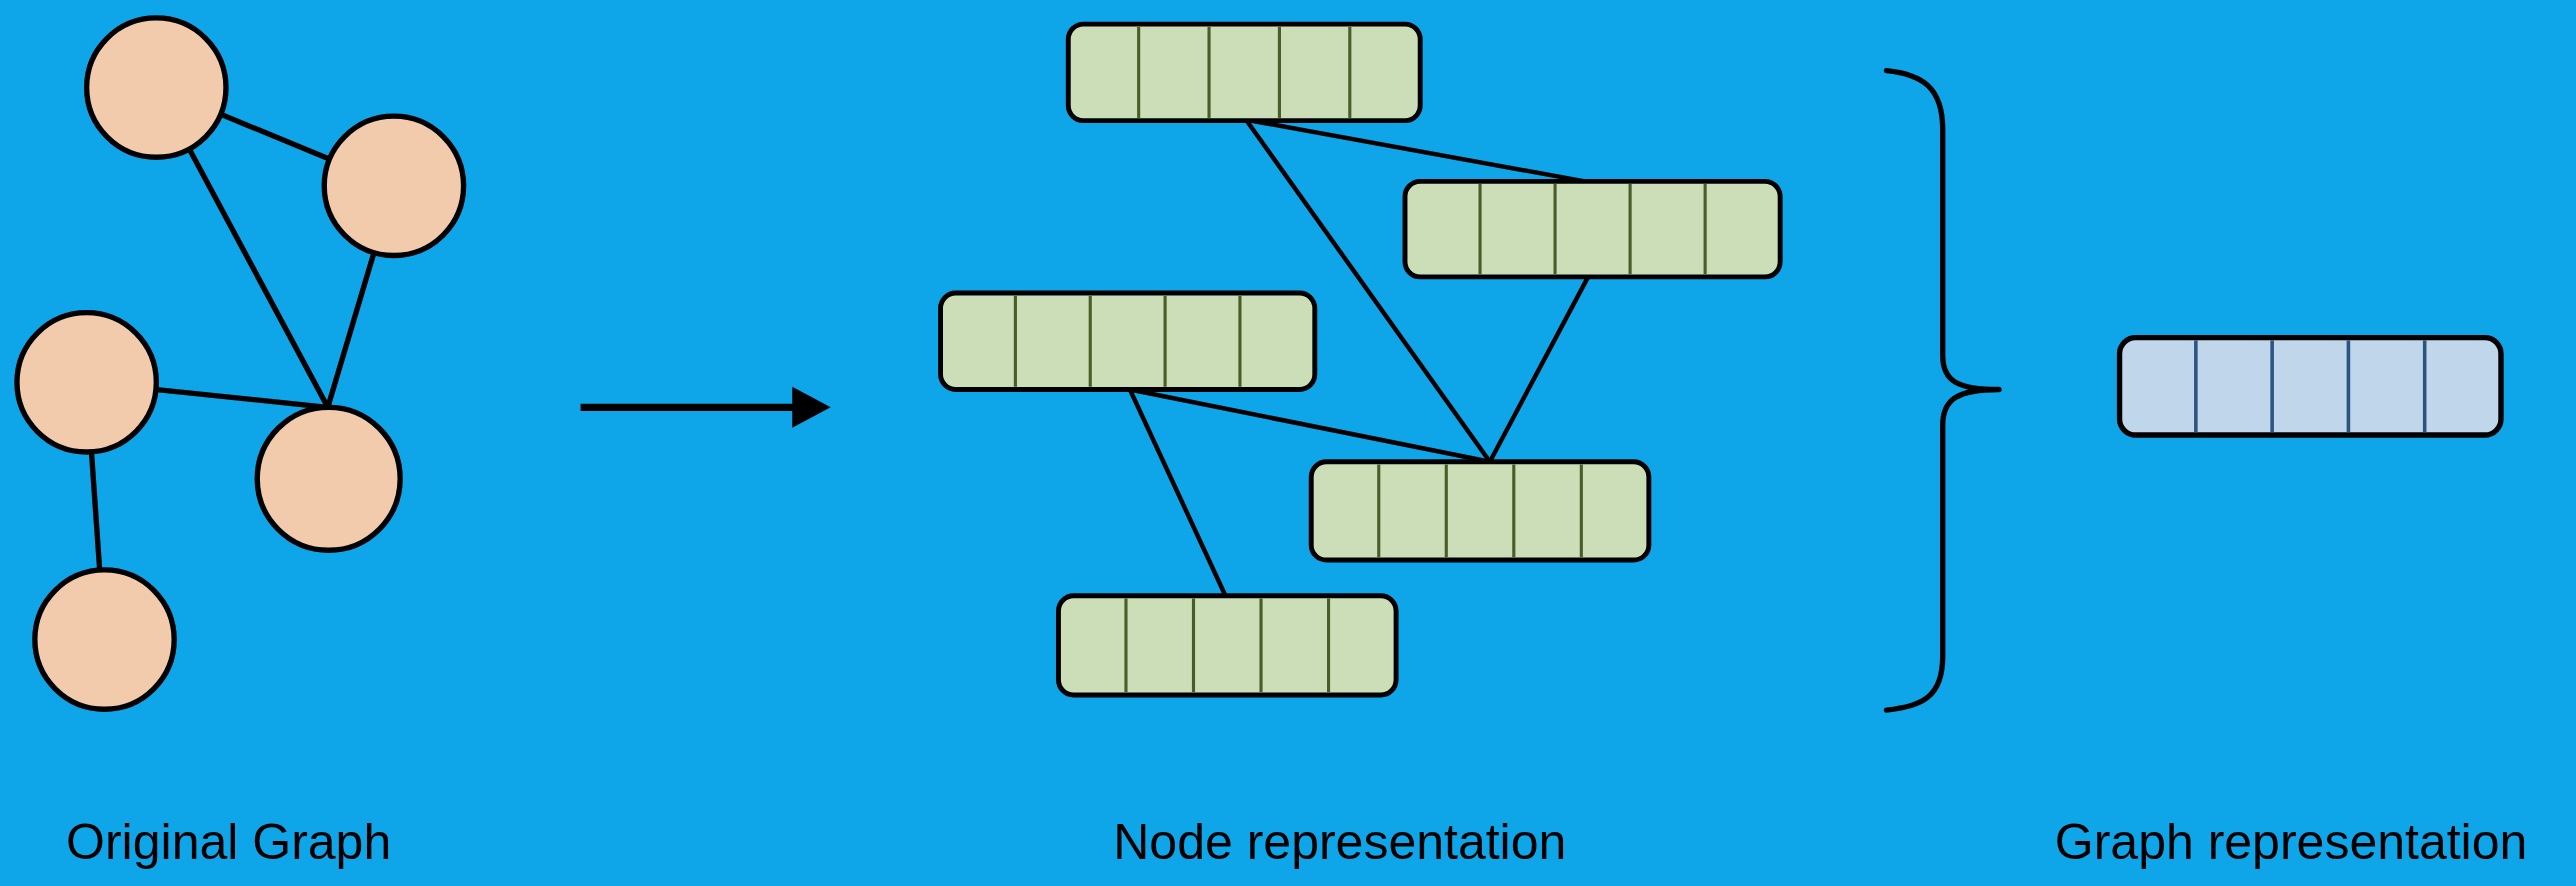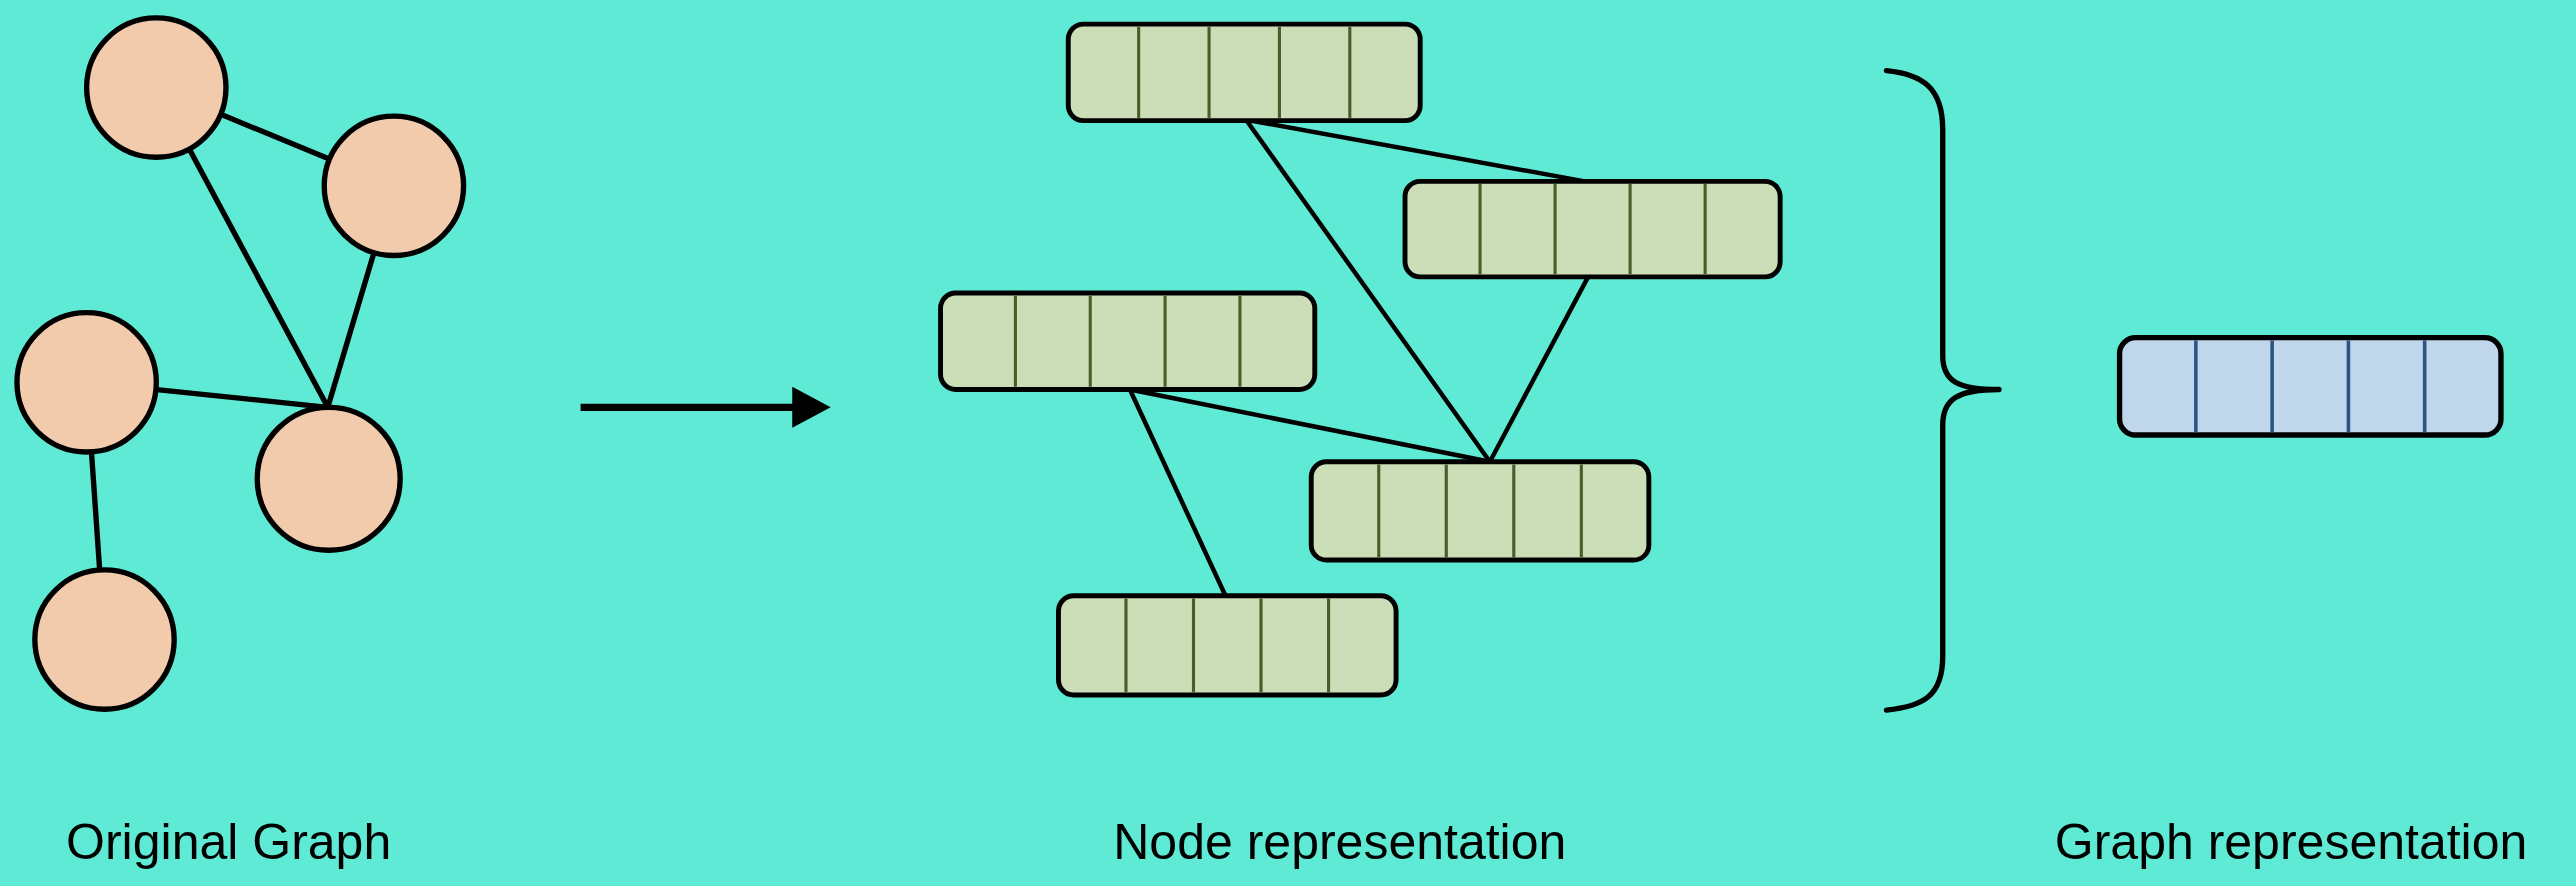--- a/index.html
+++ b/index.html
@@ -5,21 +5,21 @@
   html, body {
     margin: 0;
     padding: 0;
     background: #ffffff;
     font-family: "Liberation Sans", sans-serif;
   }
   .canvas-wrap {
     position: relative;
     width: 2576px;
     height: 887px;
-    background: #5eead4;
+    background: #0ea5e9;
     overflow: hidden;
   }
   svg.diagram {
     position: absolute;
     left: 0;
     top: 0;
     width: 100%;
     height: 100%;
     display: block;
   }

